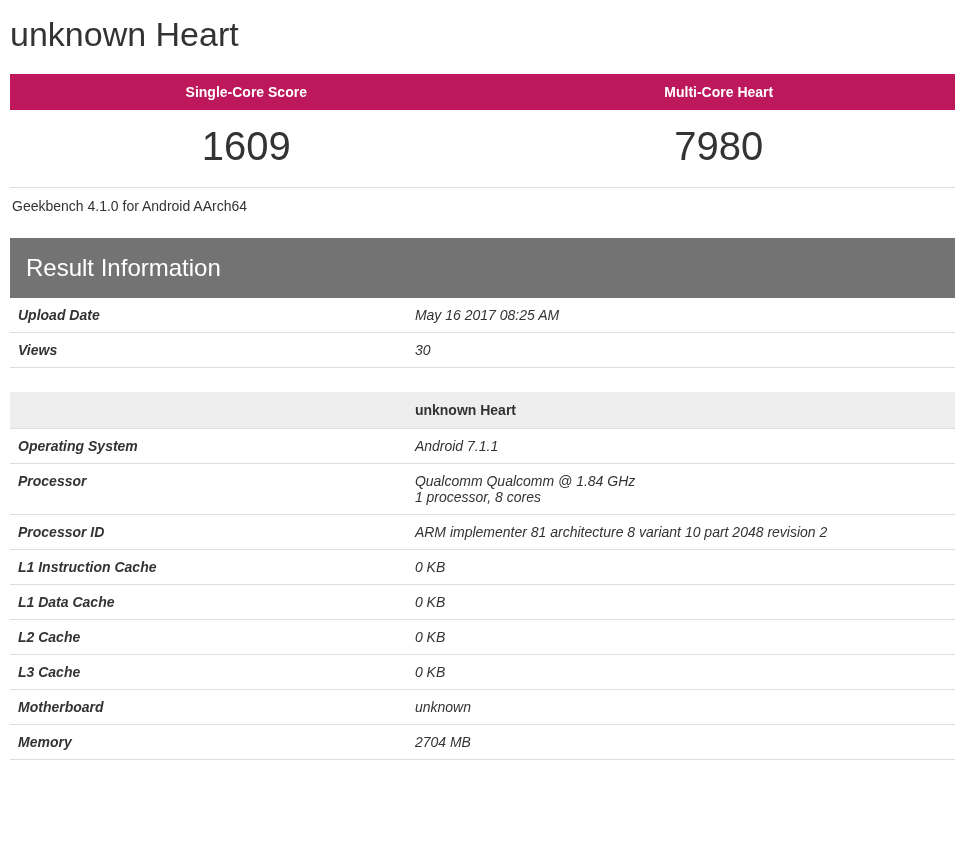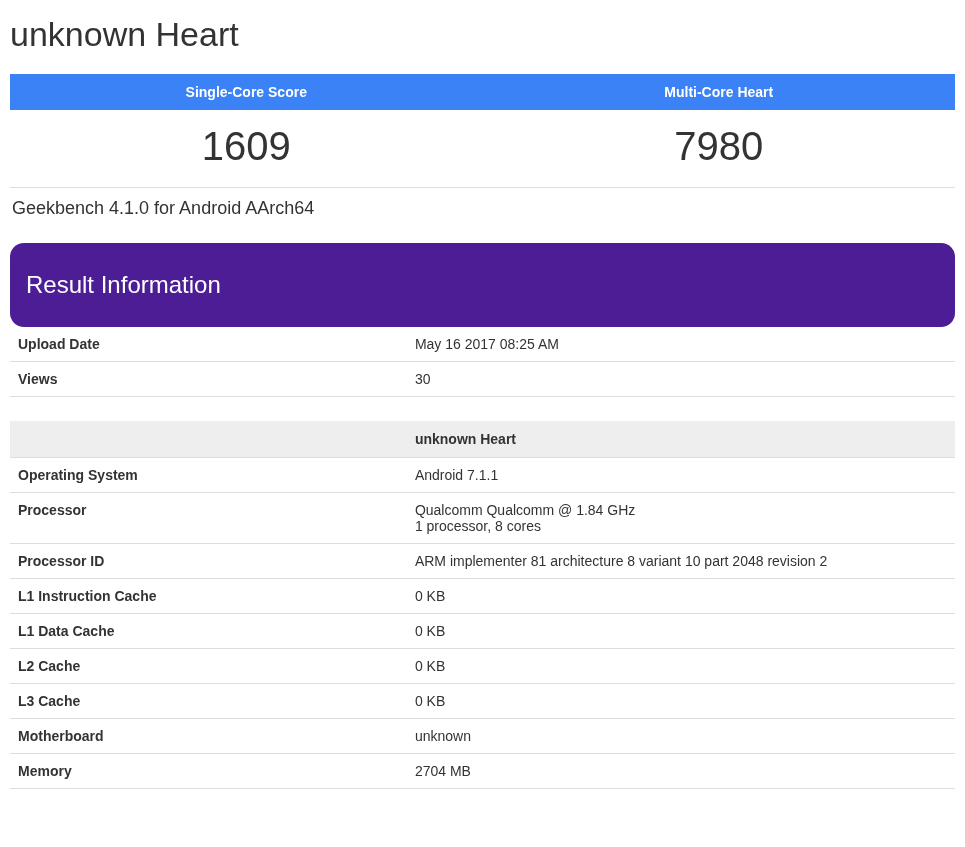--- a/index.html
+++ b/index.html
@@ -16,52 +16,51 @@
       color: #333;
       margin-bottom: 20px;
       margin-top: 5px;
     }
     .score-table {
       width: 100%;
       border-collapse: collapse;
       margin-bottom: 10px;
     }
     .score-table th {
-      background: #3b82f6;
+      background: #be185d;
       color: #fff;
       font-weight: 700;
       font-size: 14px;
       padding: 10px 8px;
       text-align: center;
       width: 50%;
     }
     .score-table td {
       text-align: center;
       font-size: 40px;
       font-weight: 400;
       color: #333;
       padding: 14px 8px 18px;
       border-bottom: 1px solid #ddd;
     }
     .caption {
-      font-size: 18px;
+      font-size: 14px;
       color: #333;
       margin-bottom: 24px;
       padding-left: 2px;
     }
     .section {
       margin-bottom: 24px;
     }
     .section-header {
-      background: #4c1d95;
+      background: #737373;
       color: #fff;
       font-size: 24px;
       font-weight: 400;
-      padding: 28px 16px;
-      border-radius: 14px;
+      padding: 16px 16px;
     }
     .info-table {
       width: 100%;
       border-collapse: collapse;
       font-size: 14px;
     }
     .info-table th.col-head {
       background: #eeeeee;
       font-weight: 700;
       text-align: left;
@@ -69,20 +68,21 @@
       border-bottom: 1px solid #ddd;
     }
     .info-table th.col-head:first-child {
       width: 42%;
     }
     .info-table td, .info-table th.row-label {
       padding: 9px 8px;
       border-bottom: 1px solid #ddd;
       text-align: left;
       vertical-align: top;
+      font-style: italic;
     }
     .info-table th.row-label {
       font-weight: 700;
       width: 42%;
     }
     .info-table td {
       color: #333;
     }
     .proc-line2 {
       display: block;

